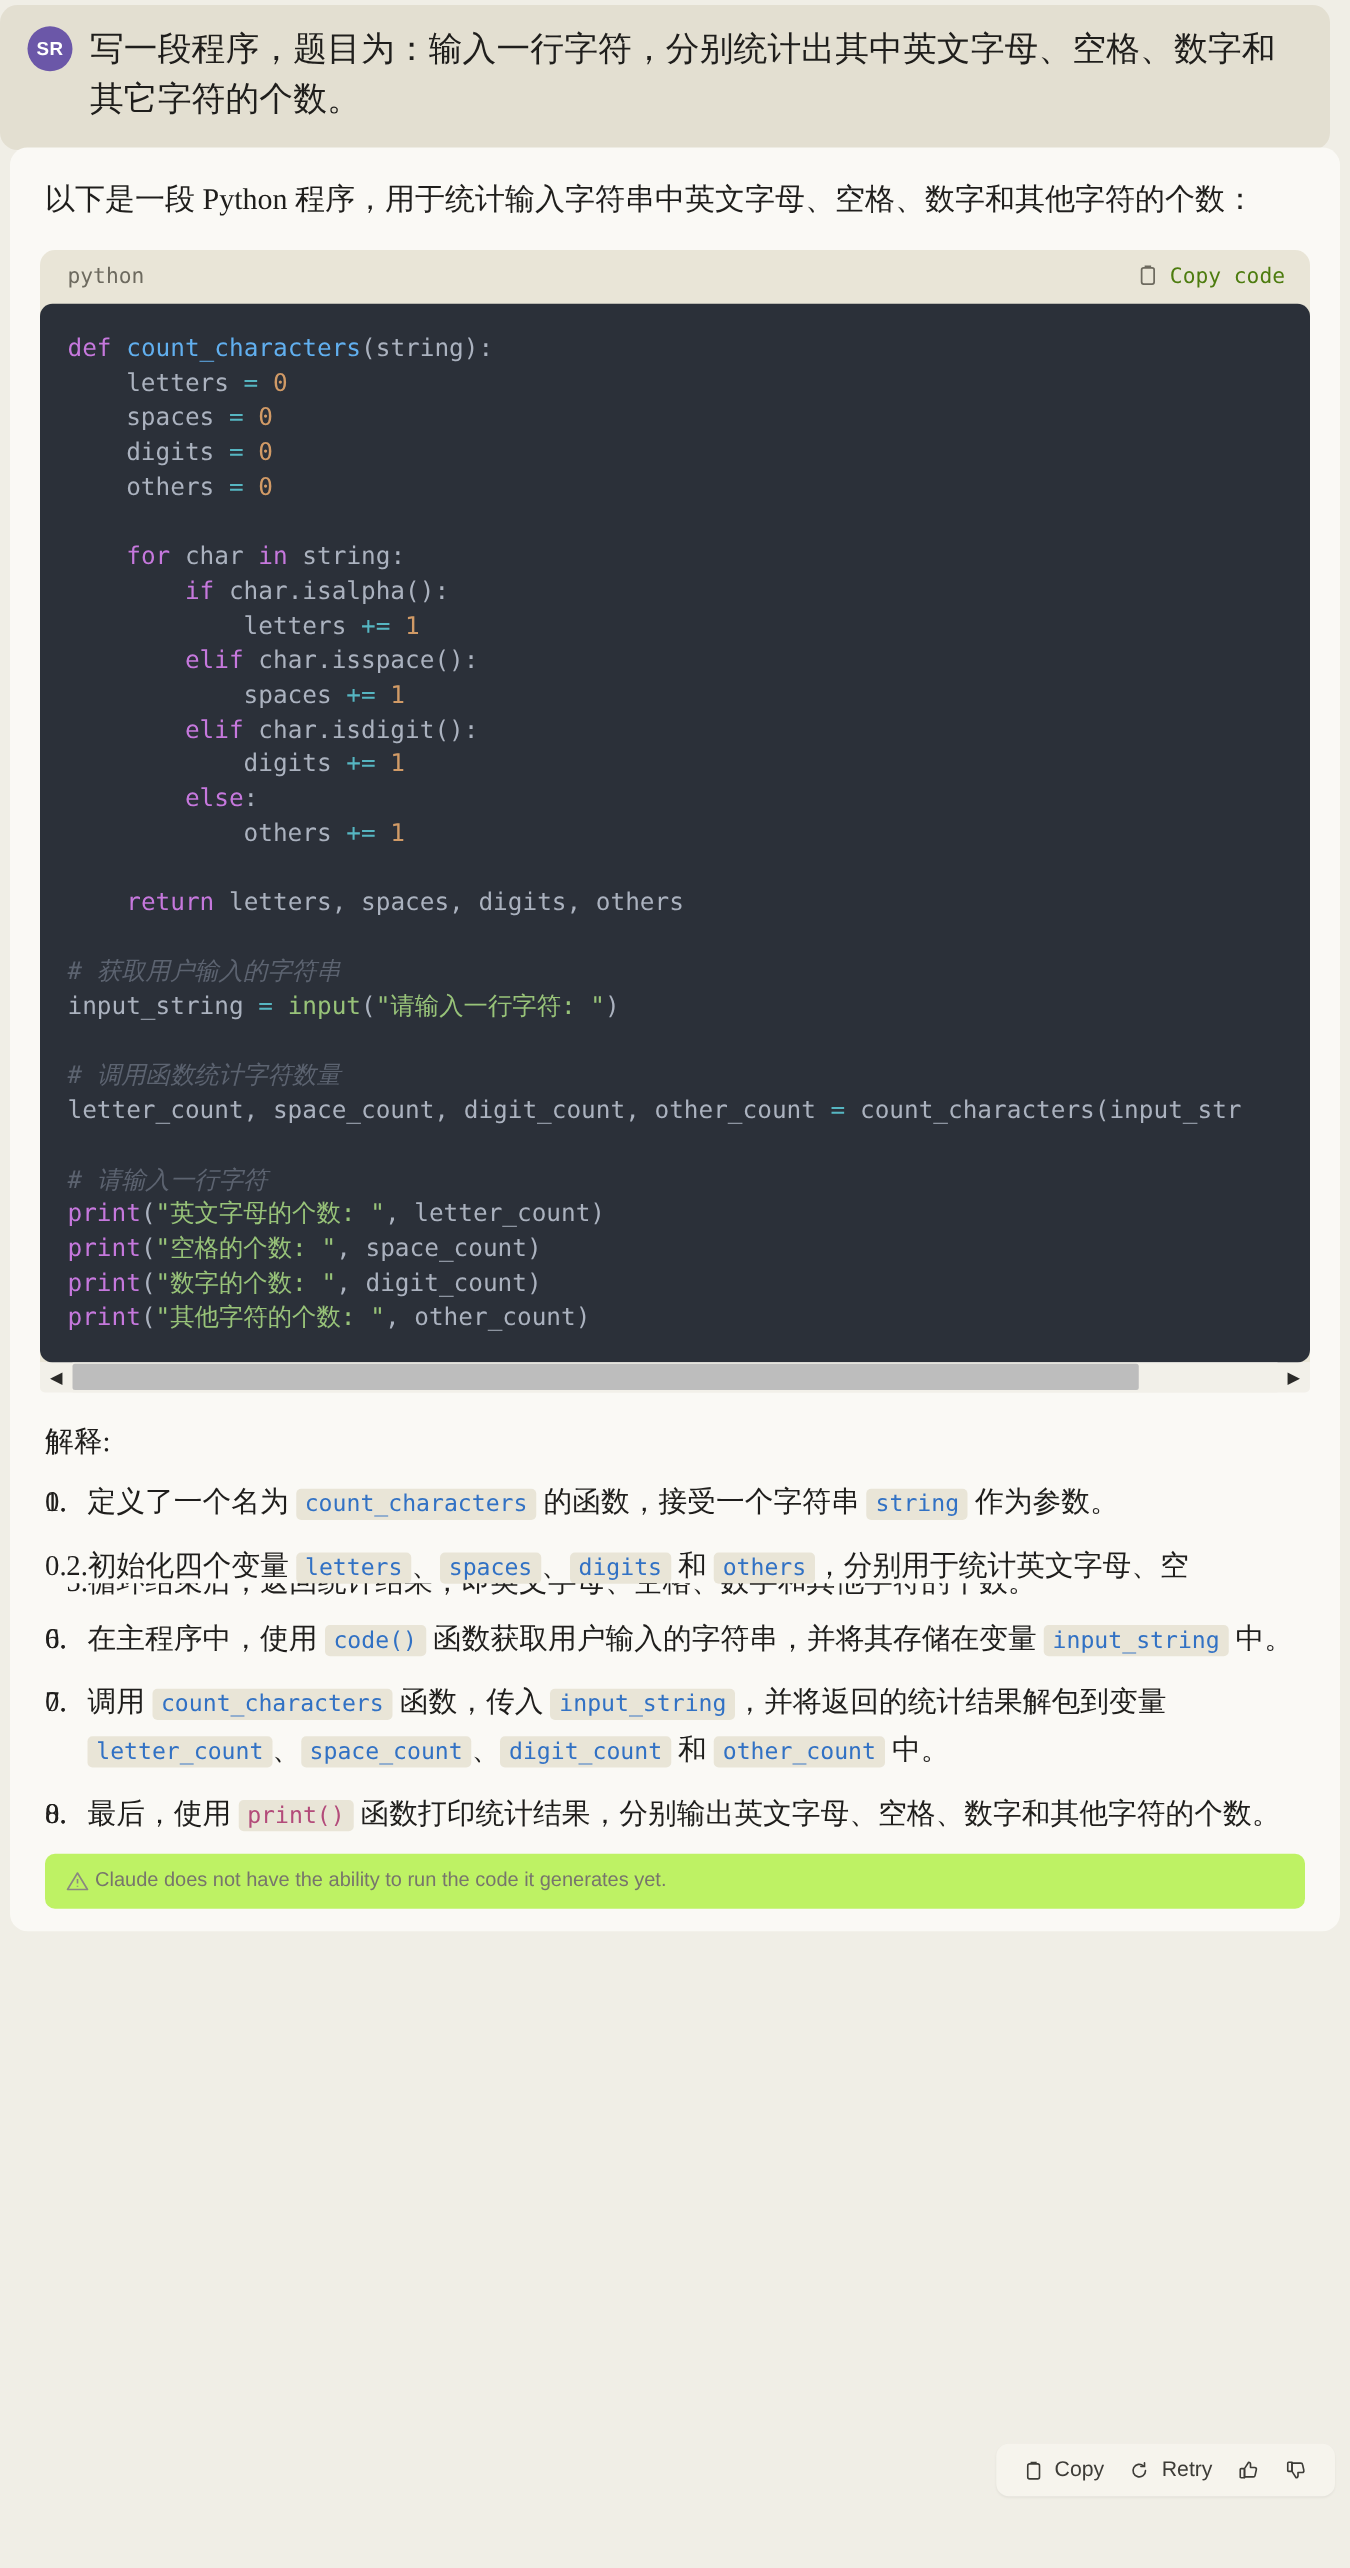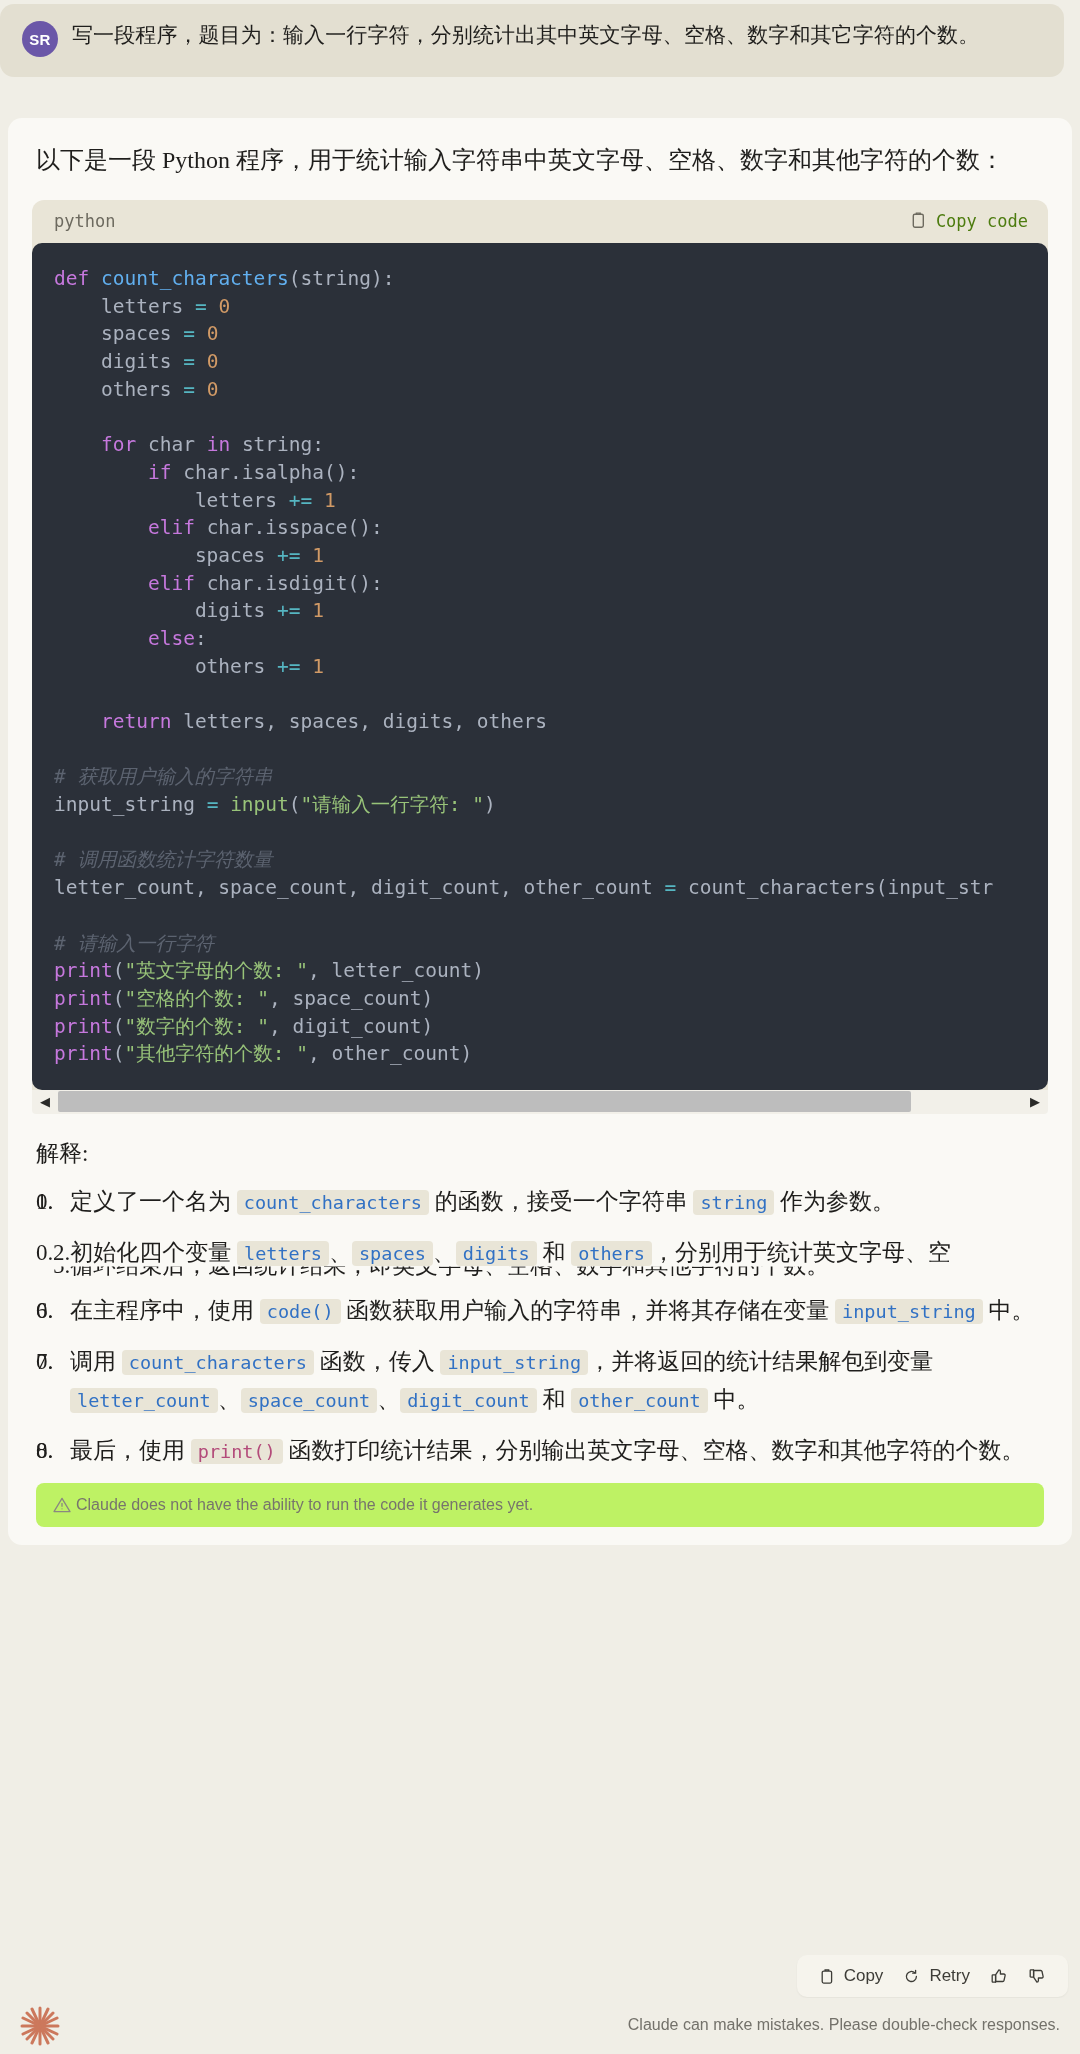--- a/index.html
+++ b/index.html
@@ -36,21 +36,21 @@
     background: #6B57A8;
     color: #fff;
     font-family: "Liberation Sans", sans-serif;
     font-weight: bold;
     font-size: 15px;
     letter-spacing: 0.4px;
     display: flex; align-items: center; justify-content: center;
     margin-top: 1px;
   }
   .user-text {
-    font-size: 21px;
+    font-size: 27px;
     line-height: 1.48;
     color: #1F1E1C;
     letter-spacing: 0.1px;
   }
 
   
   .assistant-card {
     position: absolute;
     left: 8px; top: 118px;
     width: 1064px;
@@ -376,31 +376,14 @@
     <div class="act">
       <span>
         <svg width="18" height="18" viewBox="0 0 18 18" fill="none" stroke="#3D3C37" stroke-width="1.3" stroke-linejoin="round">
           <path d="M5.6 2.8v7.3l3.3 5.1c.9 0 1.5-.7 1.5-1.6v-2.6h3.4c.9 0 1.5-.8 1.3-1.6l-1.1-4.9c-.1-.6-.7-1-1.3-1H5.6z"></path>
           <rect x="2.2" y="2.8" width="3.4" height="7.3" rx="0.7"></rect>
         </svg>
       </span>
     </div>
   </div>
 
-  <div class="footer">
-    <div class="logo">
-      <svg width="48" height="48" viewBox="0 0 48 48">
-        <g stroke="#CC785C" stroke-width="3" stroke-linecap="round">
-          <line x1="24" y1="6" x2="24" y2="42"></line>
-          <line x1="6" y1="24" x2="42" y2="24"></line>
-          <line x1="11" y1="11" x2="37" y2="37"></line>
-          <line x1="37" y1="11" x2="11" y2="37"></line>
-          <line x1="16" y1="7" x2="32" y2="41"></line>
-          <line x1="32" y1="7" x2="16" y2="41"></line>
-          <line x1="7" y1="16" x2="41" y2="32"></line>
-          <line x1="7" y1="32" x2="41" y2="16"></line>
-        </g>
-      </svg>
-    </div>
-    <div class="footer-note">Claude can make mistakes. Please double-check responses.</div>
-  </div>
 
 </div>
 
 </body></html>

